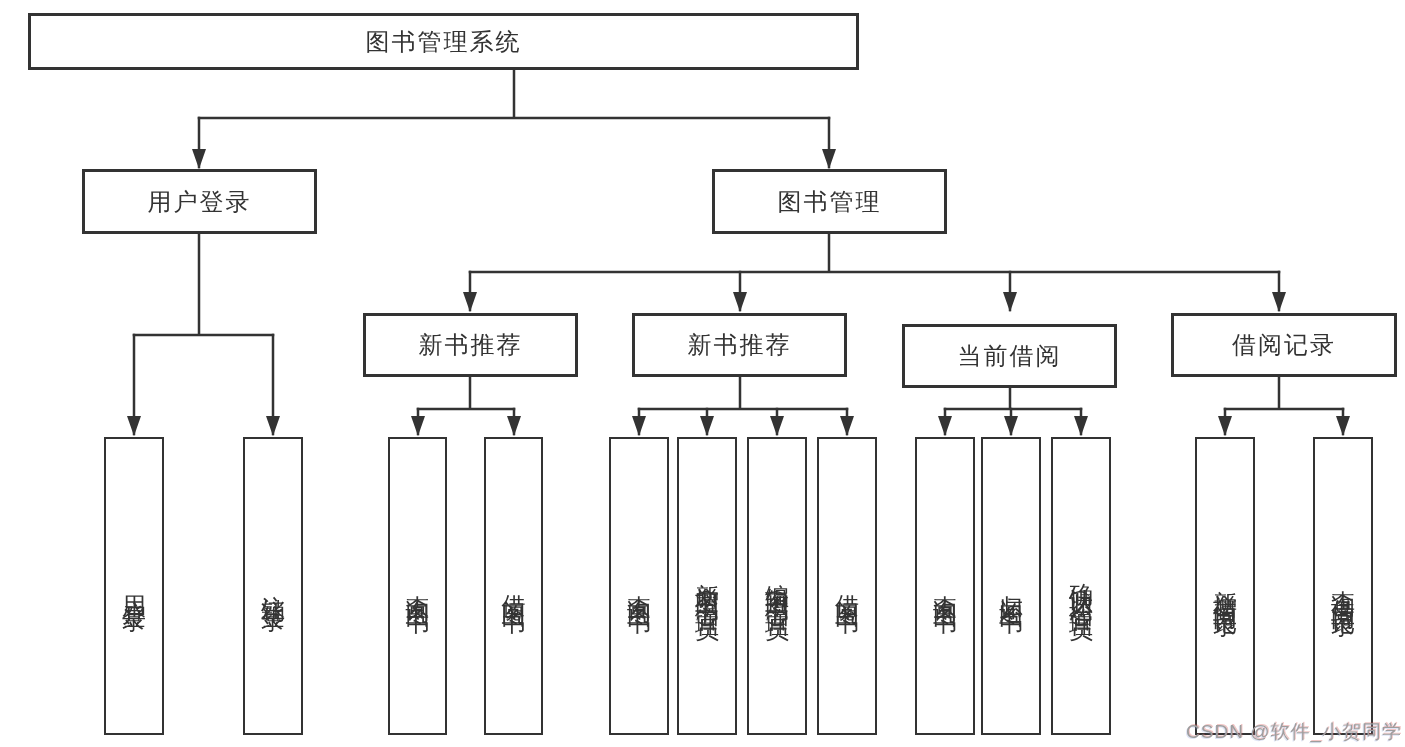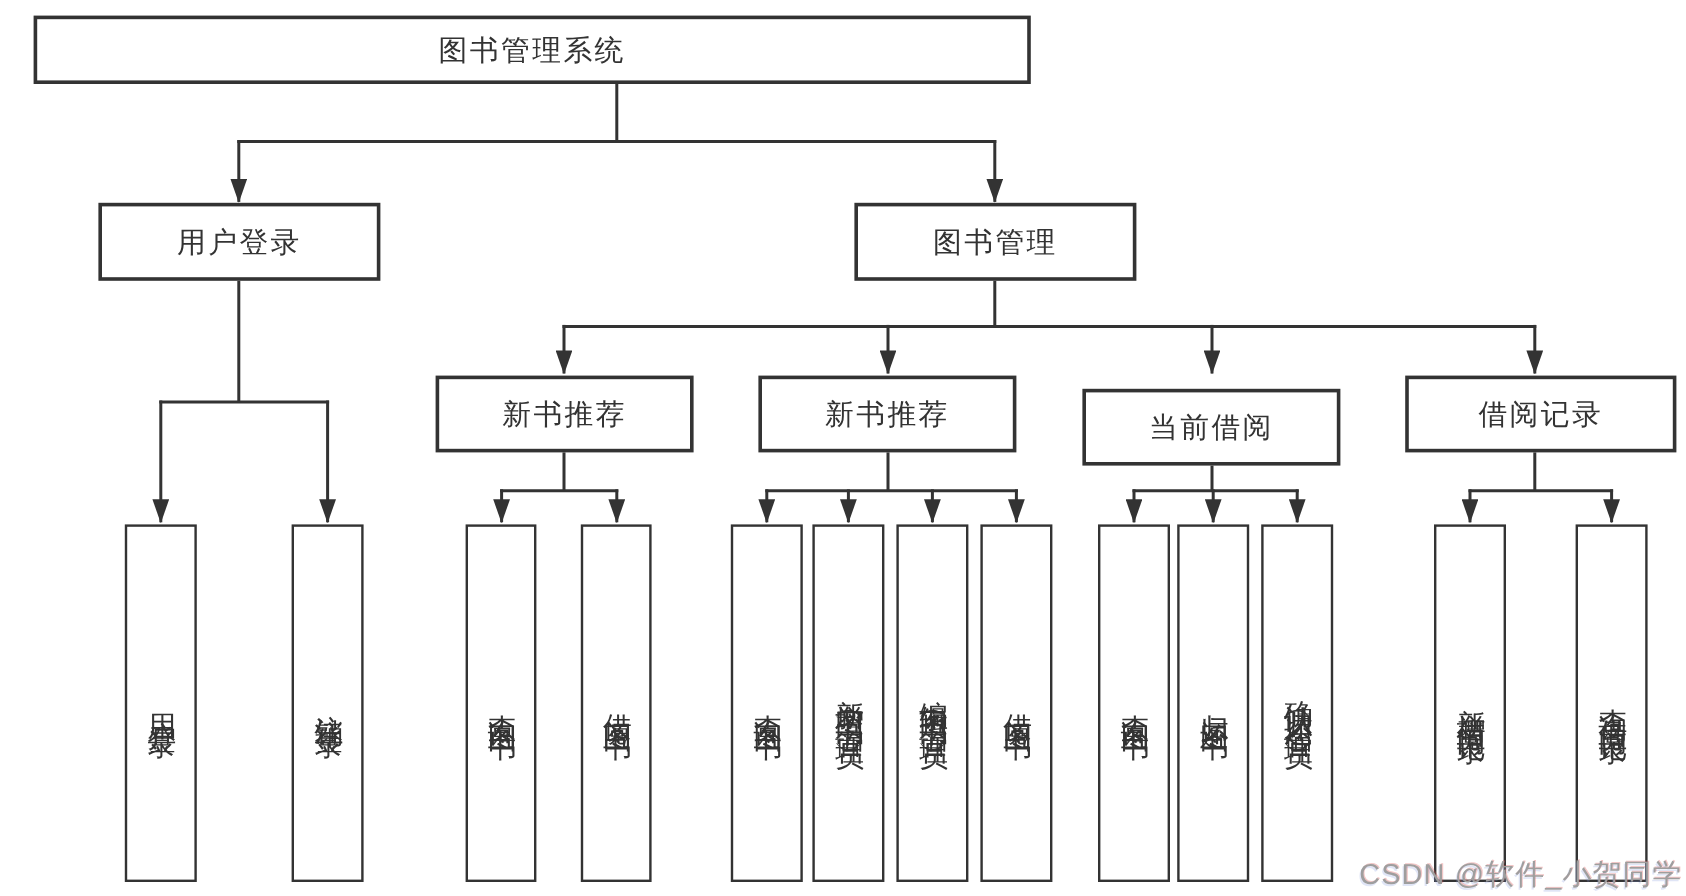--- a/index.html
+++ b/index.html
@@ -51,21 +51,21 @@
     writing-mode: vertical-rl;
     text-orientation: mixed;
     font-size: 24px;
     letter-spacing: 5px;
     line-height: 1;
   }
   .watermark {
     position: absolute;
     right: 3px;
     bottom: 2px;
-    font-size: 24px;
+    font-size: 19px;
     letter-spacing: 1px;
     color: var(--watermark);
     text-shadow: 1px -1px 0 rgba(214, 92, 92, 0.35), -1px 1px 0 rgba(130, 150, 220, 0.25);
     z-index: 3;
   }
 </style>
 </head>
 <body>
 
 <div class="canvas">

